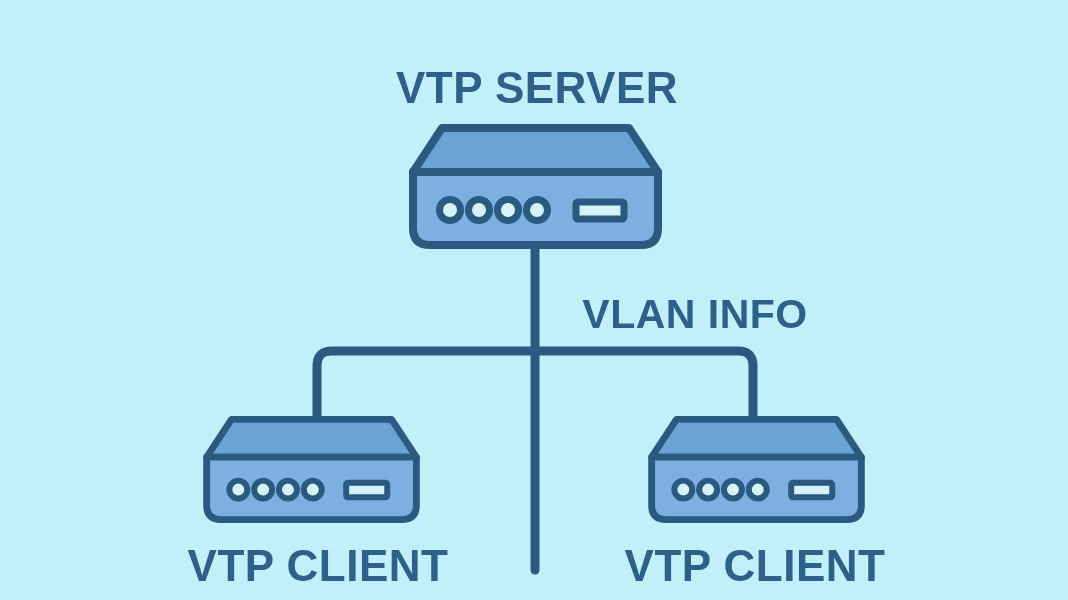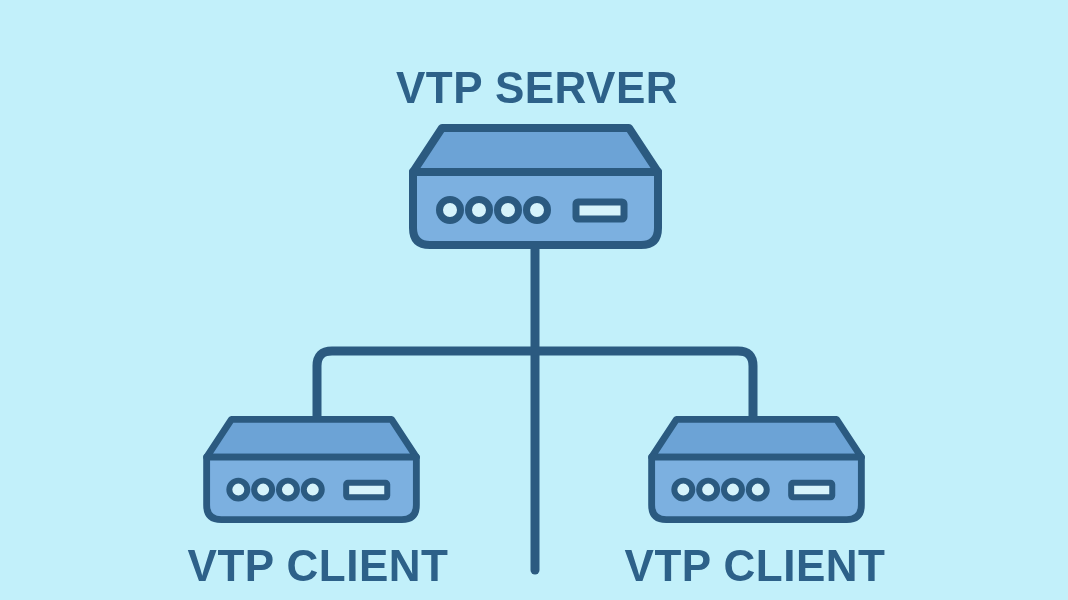--- a/index.html
+++ b/index.html
@@ -69,20 +69,21 @@
     </defs>
   </svg>
 
   <svg class="lines-layer" viewBox="0 0 1068 600" fill="none">
     <path d="M535 243 L535 570" stroke="var(--line)" stroke-width="9" stroke-linecap="round"></path>
     <path d="M317 436 L317 366 Q317 351 332 351 L738 351 Q753 351 753 366 L753 436" stroke="var(--line)" stroke-width="9"></path>
   </svg>
 
   <div class="diagram-label label-server">VTP SERVER</div>
 
+  <div class="diagram-label label-vlan">VLAN INFO</div>
 
   <div class="diagram-label label-client-left">VTP CLIENT</div>
 
   <div class="diagram-label label-client-right">VTP CLIENT</div>
 
   <div class="node-icon server">
     <svg width="253" height="125" viewBox="0 0 253 125">
         <use href="#switch-shape"></use>
       </svg>
   </div>

